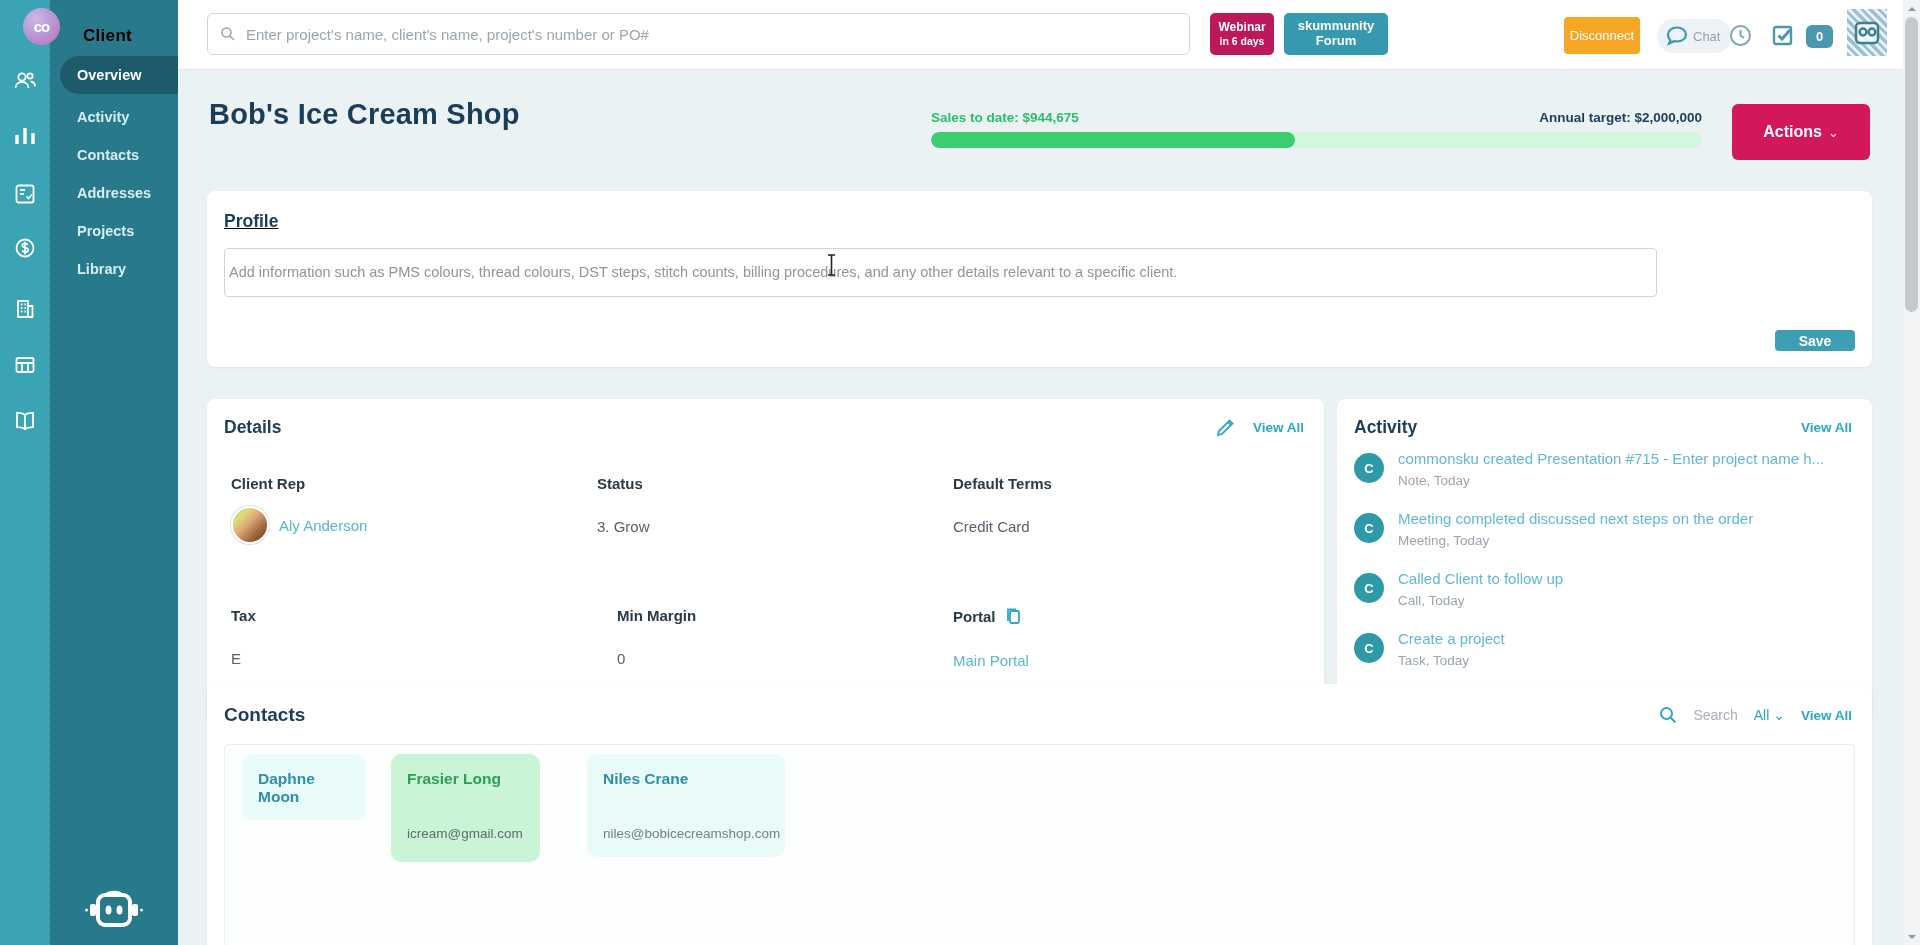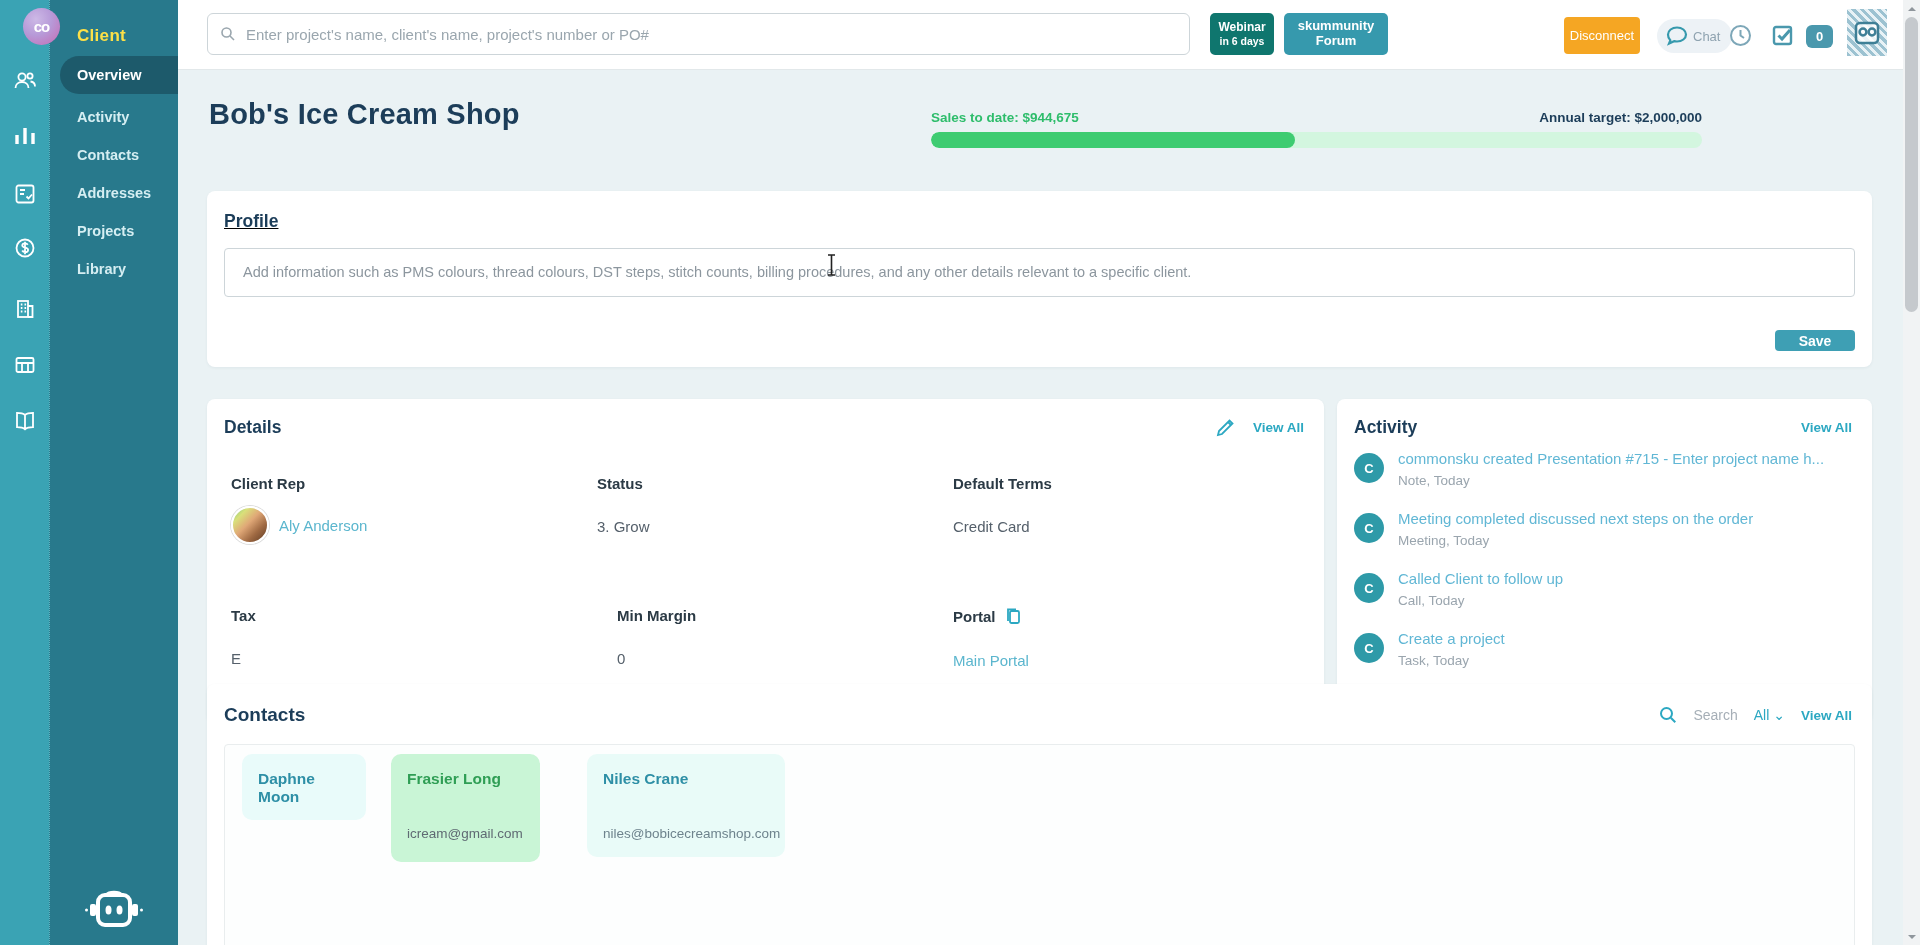--- a/index.html
+++ b/index.html
@@ -8,35 +8,35 @@
   
   .rail { position:absolute; left:0; top:0; width:49px; height:945px; background:#3AA3B4; z-index:30; }
   .rail .brand { position:absolute; left:23px; top:8px; width:37px; height:37px; border-radius:50%;
     background:radial-gradient(circle at 35% 30%, #cdb9e6 0%, #b79ad8 45%, #c07bc0 80%, #a95fb5 100%);
     display:flex; align-items:center; justify-content:center; color:#fff; font-weight:bold; font-size:15px; letter-spacing:-1px; }
   .rail-icon { position:absolute; left:0; width:49px; display:flex; justify-content:center; }
   .rail-icon svg { stroke:#fff; fill:none; stroke-width:1.8; }
 
   
   .menucol { position:absolute; left:49px; top:0; width:129px; height:945px; background:#28798C; z-index:29; border-left:1px dotted #5fb5c2; }
-  .menucol .section-title { color:#fde047; font-weight:bold; font-size:17px; padding:26px 0 0 27px; letter-spacing:.3px; }
+  .menucol .section-title { color:#000000; font-weight:bold; font-size:17px; padding:26px 0 0 27px; letter-spacing:.3px;margin-left:6px; }
   .menu-item { color:#D5EEF2; font-weight:bold; font-size:14.5px; padding:11px 0 11px 27px; cursor:pointer; }
   .menu-item.active { background:#1D5A6B; color:#fff; border-radius:22px 0 0 22px; margin:10px 0 4px 10px; padding:11px 0 11px 17px; }
   .robot-foot { position:absolute; bottom:8px; left:50%; transform:translateX(-50%); }
 
   
   .topbar { position:absolute; left:178px; top:0; width:1725px; height:70px; background:#fff; border-bottom:1px solid #E2E8EA; z-index:20; }
   .search-wrap { position:absolute; left:29px; top:13px; width:983px; height:42px; }
   .search-wrap svg { position:absolute; left:13px; top:13px; }
   .search-input { width:100%; height:100%; border:1px solid #CDD5D9; border-radius:6px; padding:0 12px 0 38px;
     font-size:15px; color:#444; font-family:"Liberation Sans",sans-serif; outline:none; }
   .search-input::placeholder { color:#9AA6AE; }
   .pill-btn { position:absolute; top:13px; height:42px; border:none; border-radius:5px; color:#fff; font-weight:bold;
     font-family:"Liberation Sans",sans-serif; cursor:pointer; line-height:1.15; font-size:12px; }
-  .btn-webinar { left:1032px; width:64px; background:#0f766e; }
+  .btn-webinar { left:1032px; width:64px; background:#be185d; }
   .btn-webinar .sub { font-weight:bold; font-size:10.5px; display:block; }
   .btn-forum { left:1106px; width:104px; background:#3699AD; font-size:13px; }
   .btn-disconnect { position:absolute; left:1386px; top:17px; width:76px; height:37px; background:#F5A623; border:none;
     border-radius:4px; color:#fff; font-size:13px; font-family:"Liberation Sans",sans-serif; cursor:pointer; }
   .chat-pill { position:absolute; left:1479px; top:19px; height:34px; padding:0 12px 0 8px; background:#EDF2F6; border-radius:17px;
     display:flex; align-items:center; gap:4px; cursor:pointer; }
   .chat-pill span { color:#8FA3B0; font-size:13px; }
   .top-icon { position:absolute; top:24px; cursor:pointer; }
   .badge-count { position:absolute; left:1628px; top:25px; width:27px; height:23px; background:#4A98AD; border-radius:6px;
     color:#fff; font-size:13px; font-weight:bold; display:flex; align-items:center; justify-content:center; cursor:pointer; }
@@ -61,22 +61,22 @@
   .progress-track { position:absolute; left:753px; top:62px; width:771px; height:16px; background:#D3F6DF; border-radius:8px; overflow:hidden; }
   .progress-fill { height:100%; background:#3ECC71; border-radius:8px; }
   .actions-btn { position:absolute; left:1554px; top:34px; width:138px; height:56px; background:#D2175C; border:none; border-radius:6px;
     color:#fff; font-weight:bold; font-size:16px; font-family:"Liberation Sans",sans-serif; cursor:pointer; }
   .actions-btn .chev { font-weight:normal; font-size:13px; margin-left:6px; }
 
   .card { position:absolute; background:#fff; border-radius:8px; box-shadow:0 1px 3px rgba(30,60,80,.06); }
   .card h2 { color:#1C3D59; font-size:17.5px; font-weight:bold; }
 
   .profile-card { left:29px; top:121px; width:1665px; height:176px; padding:20px 17px;text-decoration:underline; }
-  .profile-textarea { margin-top:16px; width:1631px; height:49px; border:1px solid #CDD5D9; border-radius:4px; resize:none;
-    padding:15px 18px; font-size:14.5px; font-family:"Liberation Sans",sans-serif; color:#444; outline:none; }
+  .profile-textarea { margin-top:16px; width:1433px; height:49px; border:1px solid #CDD5D9; border-radius:4px; resize:none;
+    padding:15px 4px; font-size:14.5px; font-family:"Liberation Sans",sans-serif; color:#444; outline:none; }
   .profile-textarea::placeholder { color:#8C969E; }
   .save-btn { position:absolute; right:17px; bottom:16px; width:80px; height:21px; background:#3E9FB4; border:none; border-radius:4px;
     color:#fff; font-weight:bold; font-size:14px; font-family:"Liberation Sans",sans-serif; cursor:pointer; }
 
   .details-card { left:29px; top:329px; width:1117px; height:324px; }
   .card-head { display:flex; align-items:center; justify-content:space-between; padding:18px 20px 0 17px; }
   .head-right { display:flex; align-items:center; gap:18px; }
   .view-all { color:#2CA8C2; font-weight:bold; font-size:13.5px; cursor:pointer; }
   .field { position:absolute; }
   .field .flabel { color:#2B3A45; font-weight:bold; font-size:15px; display:flex; align-items:center; gap:8px; }
@@ -243,20 +243,23 @@
 
 <div class="main">
 
   <div class="page-title">Bob's Ice Cream Shop</div>
 
   <div class="sales-label">Sales to date: $944,675</div>
   <div class="target-label">Annual target: $2,000,000</div>
   <div class="progress-track">
     <div class="progress-fill" style="width: 47.2%;"></div>
   </div>
+  <button class="actions-btn">
+    <span>Actions</span><span class="chev">⌄</span>
+  </button>
 
   <div class="card profile-card">
     <h2>Profile</h2>
     <textarea class="profile-textarea" placeholder="Add information such as PMS colours, thread colours, DST steps, stitch counts, billing procedures, and any other details relevant to a specific client." style=""></textarea>
     <button class="save-btn">Save</button>
   </div>
   <svg class="ibeam" viewBox="0 0 11 22" fill="none" stroke="#222" stroke-width="1.6">
     <path d="M2 1h7M2 21h7M5.5 1v20"></path>
   </svg>
 

